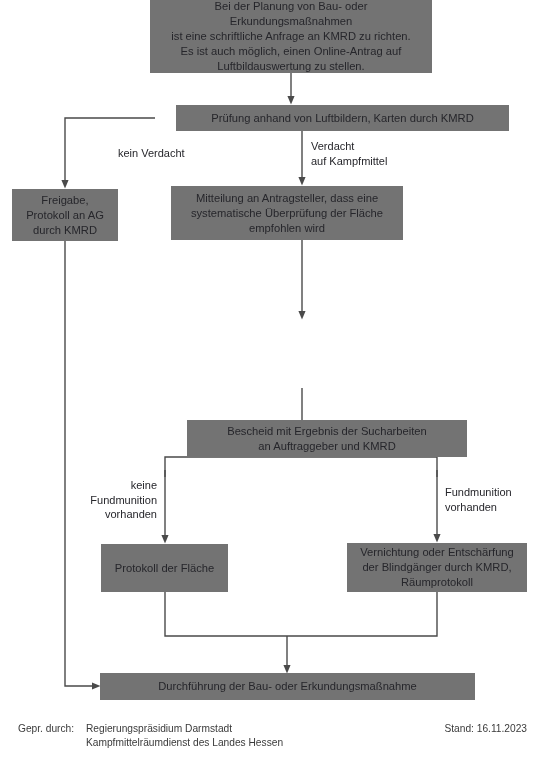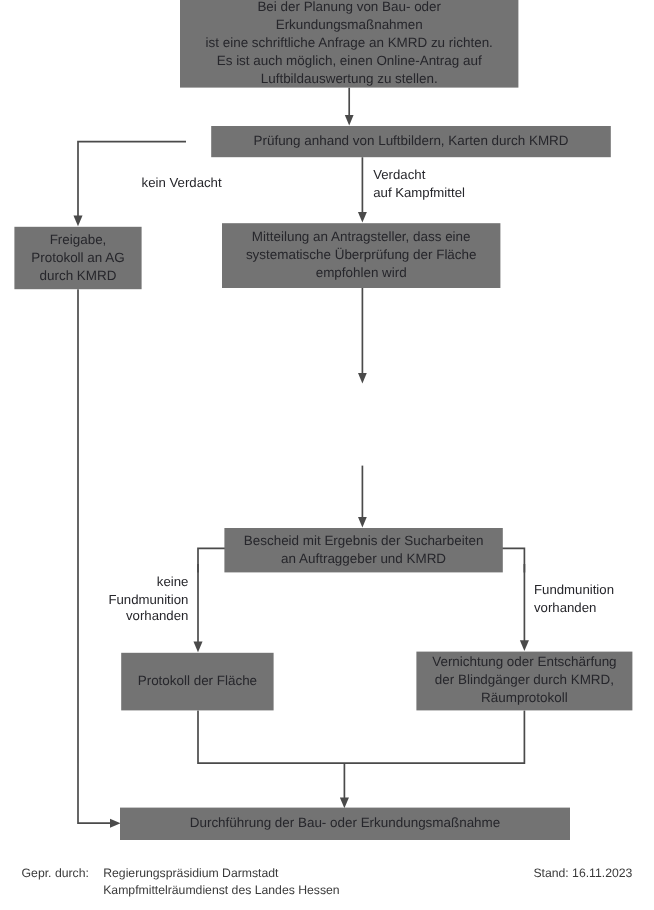--- a/index.html
+++ b/index.html
@@ -105,26 +105,26 @@
 ist eine schriftliche Anfrage an KMRD zu richten.
 Es ist auch möglich, einen Online-Antrag auf
 Luftbildauswertung zu stellen.</div>
 
   <div class="node" style="left:155px; top:105px; width:333px; height:26px;margin-left:21px;">Prüfung anhand von Luftbildern, Karten durch KMRD</div>
 
   <div class="node" style="left:12px; top:189px; width:106px; height:52px;">Freigabe,
 Protokoll an AG
 durch KMRD</div>
 
-  <div class="node" style="left:185px; top:186px; width:232px; height:54px;">Mitteilung an Antragsteller, dass eine
+  <div class="node" style="left:171px; top:186px; width:232px; height:54px;">Mitteilung an Antragsteller, dass eine
 systematische Überprüfung der Fläche
 empfohlen wird</div>
 
 
-  <div class="node" style="left:187px; top:440px; width:232px; height:37px;">Bescheid mit Ergebnis der Sucharbeiten
+  <div class="node" style="left:187px; top:420px; width:280px; height:37px;">Bescheid mit Ergebnis der Sucharbeiten
 an Auftraggeber und KMRD</div>
 
   <div class="node" style="left:101px; top:544px; width:127px; height:48px;">Protokoll der Fläche</div>
 
   <div class="node" style="left:347px; top:543px; width:180px; height:49px;">Vernichtung oder Entschärfung
 der Blindgänger durch KMRD,
 Räumprotokoll</div>
 
   <div class="node" style="left:100px; top:673px; width:375px; height:27px;">Durchführung der Bau- oder Erkundungsmaßnahme</div>
 

